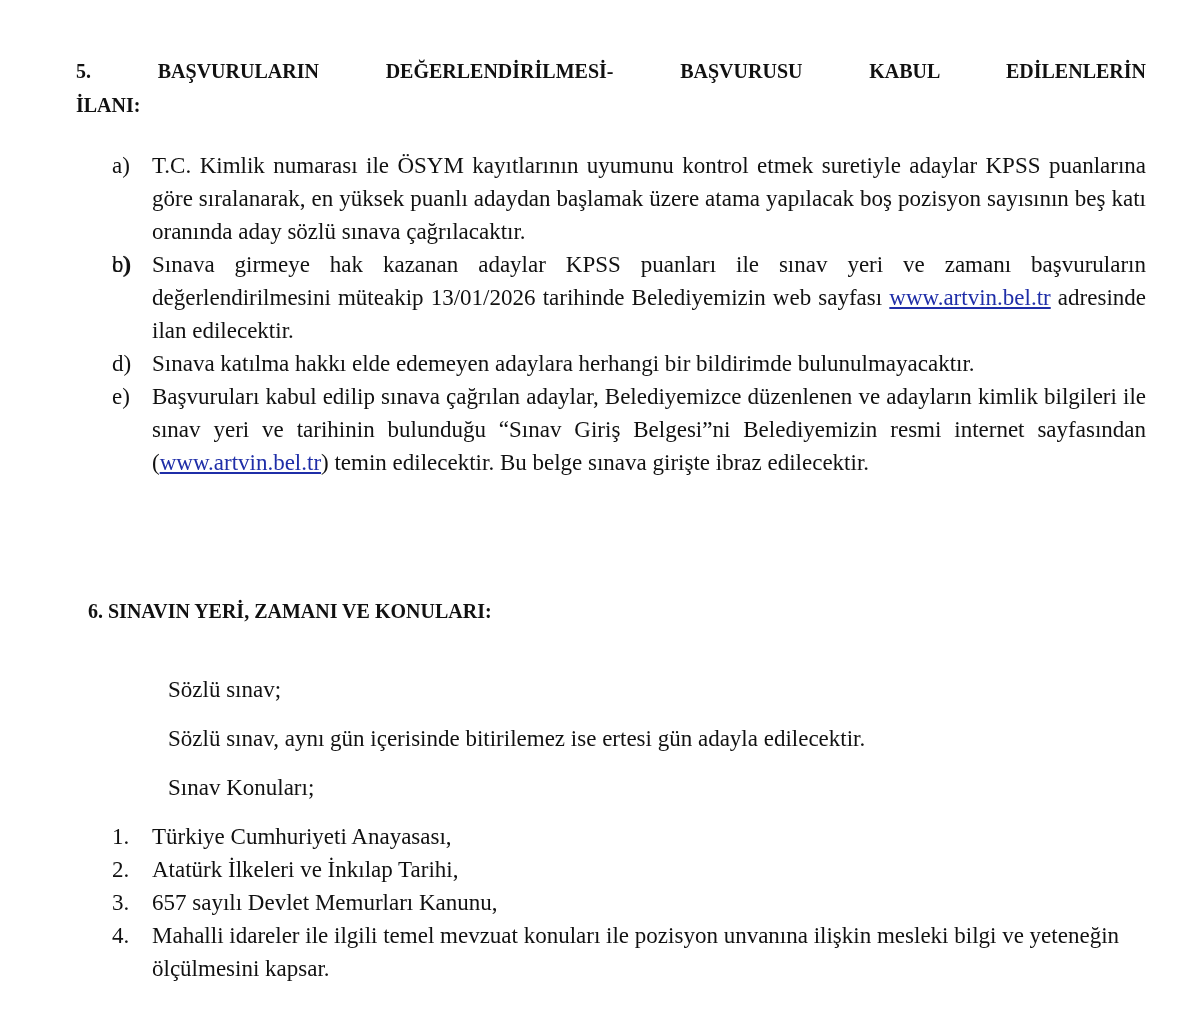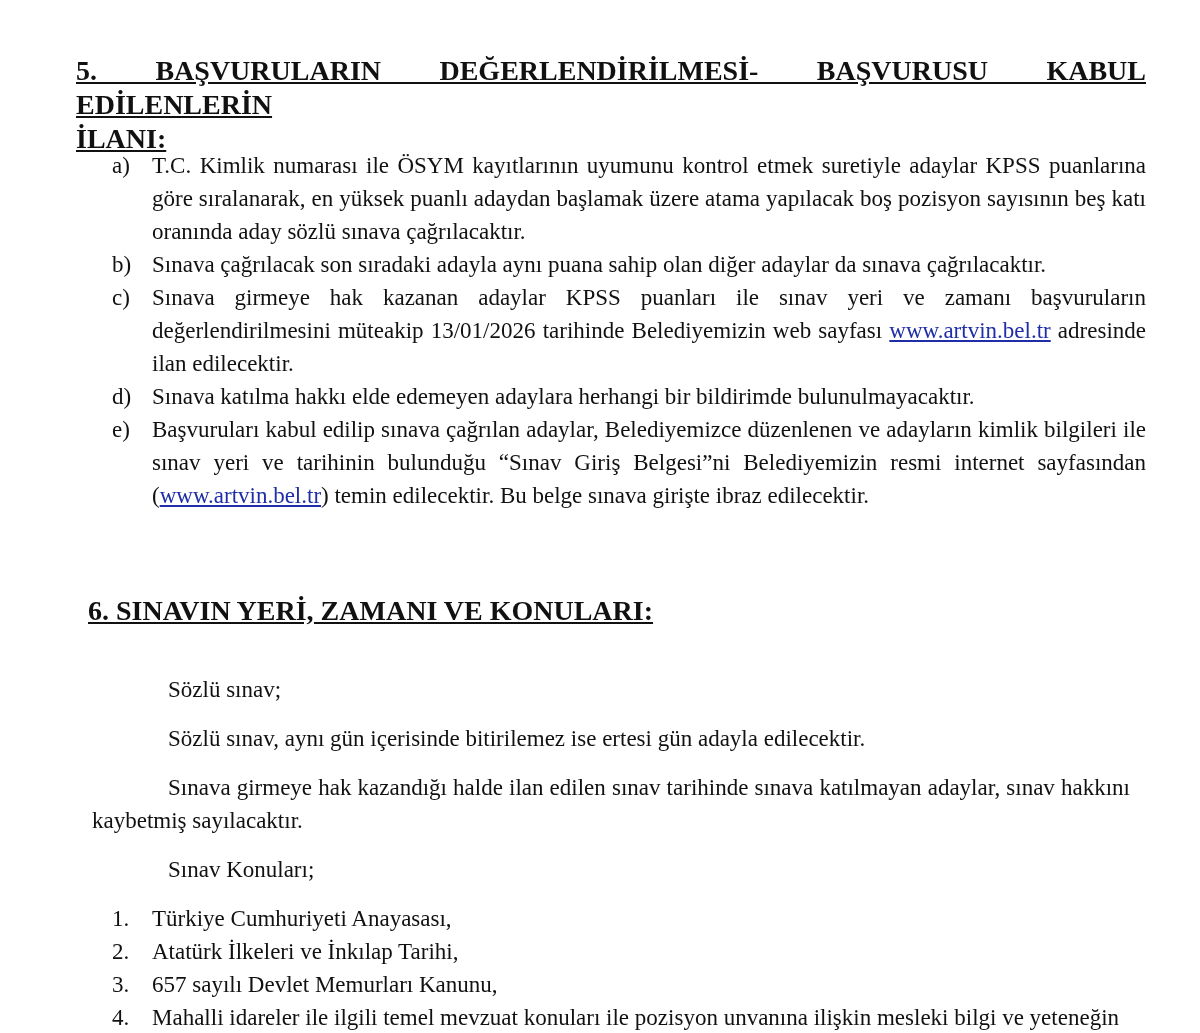--- a/index.html
+++ b/index.html
@@ -1,19 +1,19 @@
 <!DOCTYPE html>
 <html><head>
 <meta charset="utf-8">
 <style>
   html, body { margin:0; padding:0; background:#ffffff; }
   body { width:1200px; height:1033px; overflow:hidden; position:relative;
          font-family:"Liberation Serif", "DejaVu Serif", serif; color:#111111; }
   .page { position:absolute; left:76px; top:0; width:1070px; }
-  .heading { font-weight:bold; font-size:28px; line-height:34px; text-align:justify; text-align-last:left;text-decoration:underline; }
+  .heading { font-weight:bold; font-size:20px; line-height:34px; text-align:justify; text-align-last:left; }
   .h5 { position:absolute; top:54px; left:0; width:1070px; word-spacing:14px; }
   .h5 .l1 { display:block; text-align:justify; text-align-last:justify; }
   .h6 { position:absolute; top:594px; left:12px; }
   .text { font-size:23px; line-height:33px; }
   ol.alpha { position:absolute; top:149px; left:0; margin:0; padding:0; list-style:none; width:1070px; }
   ol.alpha li { position:relative; padding-left:76px; text-align:justify; }
   ol.alpha li .marker { position:absolute; left:36px; top:0; }
   a.link { color:#1f2ea8; text-decoration:underline; }
   .sec6 { position:absolute; top:657px; left:0; width:1070px; }
   .indent { text-indent:76px; text-align:justify; }
@@ -32,21 +32,20 @@
     <span>İLANI:</span>
   </div>
 
   <ol class="alpha text">
     <li>
       <span class="marker">a)</span>
       <span>T.C. Kimlik numarası ile ÖSYM kayıtlarının uyumunu kontrol etmek suretiyle adaylar KPSS puanlarına göre sıralanarak, en yüksek puanlı adaydan başlamak üzere atama yapılacak boş pozisyon sayısının beş katı oranında aday sözlü sınava çağrılacaktır.</span>
     </li>
     <li>
       <span class="marker">b)</span>
-      <span>Sınava çağrılacak son sıradaki adayla aynı puana sahip olan diğer adaylar da sınava çağrılacaktır.</span>
     </li>
     <li>
       <span class="marker">c)</span>
       <span>Sınava girmeye hak kazanan adaylar KPSS puanları ile sınav yeri ve zamanı başvuruların değerlendirilmesini müteakip 13/01/2026 tarihinde Belediyemizin web sayfası</span>
       <a class="link" href="#">www.artvin.bel.tr</a><span> adresinde ilan edilecektir.</span>
     </li>
     <li>
       <span class="marker">d)</span>
       <span>Sınava katılma hakkı elde edemeyen adaylara herhangi bir bildirimde bulunulmayacaktır.</span>
     </li>
@@ -54,21 +53,20 @@
       <span class="marker">e)</span>
       <span>Başvuruları kabul edilip sınava çağrılan adaylar, Belediyemizce düzenlenen ve adayların kimlik bilgileri ile sınav yeri ve tarihinin bulunduğu “Sınav Giriş Belgesi”ni Belediyemizin resmi internet sayfasından (</span><a class="link" href="#">www.artvin.bel.tr</a><span>) temin edilecektir. Bu belge sınava girişte ibraz edilecektir.</span>
     </li>
   </ol>
 
   <div class="heading h6">6. SINAVIN YERİ, ZAMANI VE KONULARI:</div>
 
   <div class="sec6 text">
     <p class="indent">Sözlü sınav;</p>
     <p class="indent">Sözlü sınav, aynı gün içerisinde bitirilemez ise ertesi gün adayla edilecektir.</p>
-    <p class="indent">Sınava girmeye hak kazandığı halde ilan edilen sınav tarihinde sınava katılmayan adaylar, sınav hakkını kaybetmiş sayılacaktır.</p>
     <p class="indent">Sınav Konuları;</p>
     <ol class="num">
       <li>
         <span class="marker">1.</span>
         <span>Türkiye Cumhuriyeti Anayasası,</span>
       </li>
       <li>
         <span class="marker">2.</span>
         <span>Atatürk İlkeleri ve İnkılap Tarihi,</span>
       </li>

